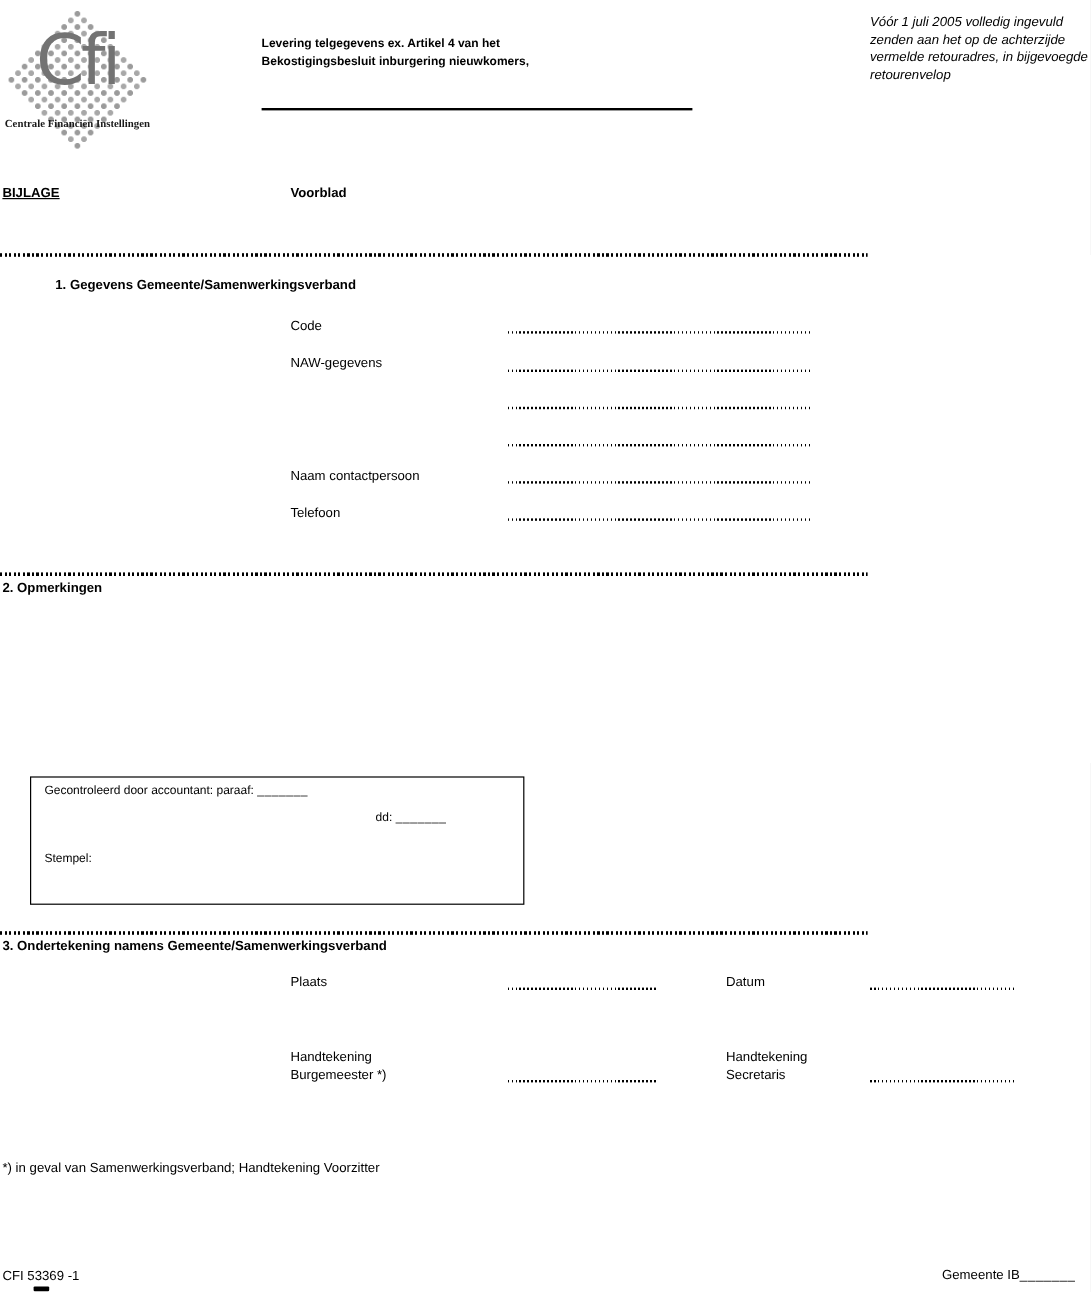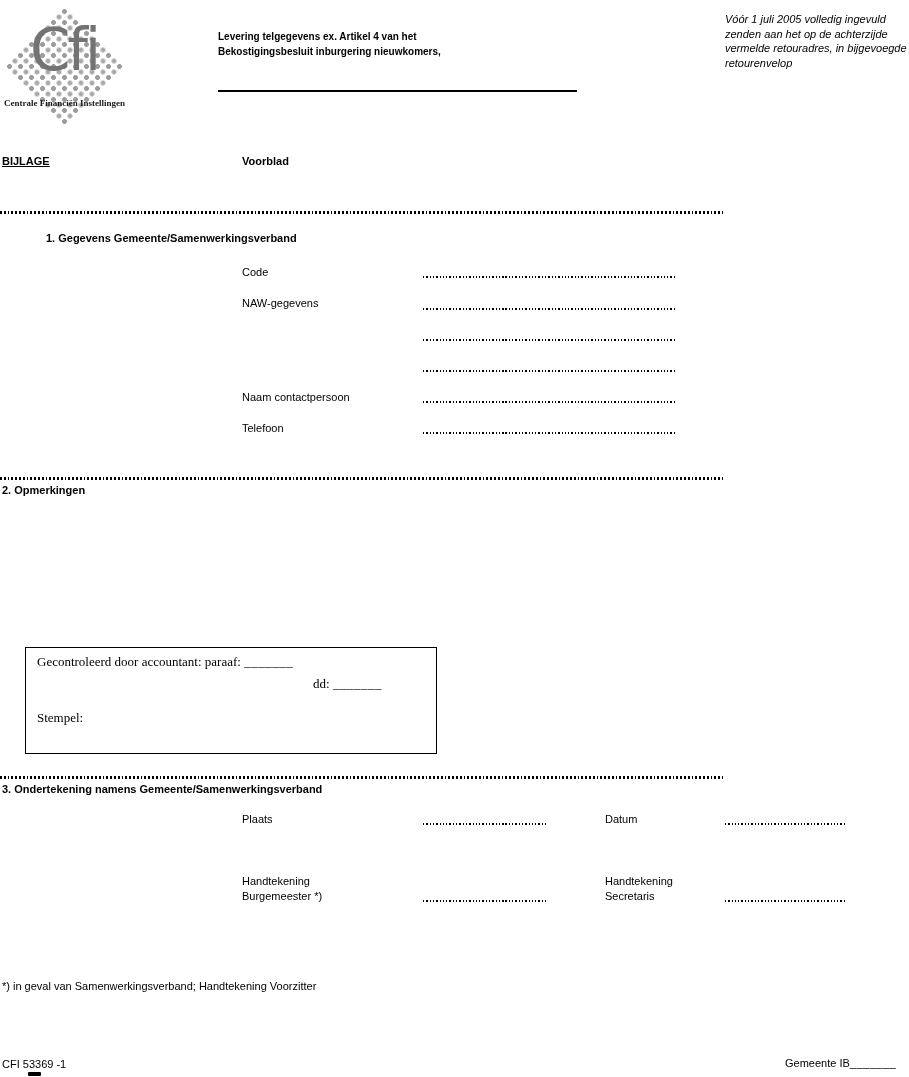--- a/index.html
+++ b/index.html
@@ -63,22 +63,21 @@
   .leader {
     height: 1.6px;
     background-image: repeating-linear-gradient(to right,
       #000 0, #000 1.3px, rgba(0,0,0,0) 1.3px, rgba(0,0,0,0) 3.3px);
   }
 
   
   #accountant-box {
     left: 25px; top: 647px; width: 412px; height: 107px;
     border: 1.6px solid #000; box-sizing: border-box;
-    font-size: 13px;
-    font-family: Liberation Serif, serif;
+    font-size: 10px;
   }
   #accountant-box .bx { position: absolute; white-space: nowrap; }
 
   .blank-text { letter-spacing: 0.5px; }
 
   #scan-artifact { left: 28px; top: 1072px; width: 13px; height: 4px; background: #000; border-radius: 1px; }
 </style>
 </head>
 <body>
 
@@ -144,20 +143,20 @@
   <div class="abs leader" style="left:725px; top:823px; width:122px;"></div>
 
   <div class="abs body11" style="left:242px; top:875px;">Handtekening</div>
   <div class="abs body11" style="left:242px; top:890px;">Burgemeester *)</div>
   <div class="abs leader" style="left:423px; top:900px; width:124px;"></div>
 
   <div class="abs body11" style="left:605px; top:875px;">Handtekening</div>
   <div class="abs body11" style="left:605px; top:890px;">Secretaris</div>
   <div class="abs leader" style="left:725px; top:900px; width:122px;"></div>
 
-  <div class="abs body11" style="left:2px; top:968px;margin-top:12px;">*) in geval van Samenwerkingsverband; Handtekening Voorzitter</div>
+  <div class="abs body11" style="left:2px; top:968px;">*) in geval van Samenwerkingsverband; Handtekening Voorzitter</div>
 
   <div class="abs body11" style="left:2px; top:1058px;">CFI 53369 -1</div>
   <div class="abs body11" style="left:785px; top:1057px; white-space:nowrap;"><span>Gemeente IB</span><span class="blank-text">_______</span></div>
 
   <div class="abs" id="scan-artifact"></div>
 
 </div>
 
 </body></html>

